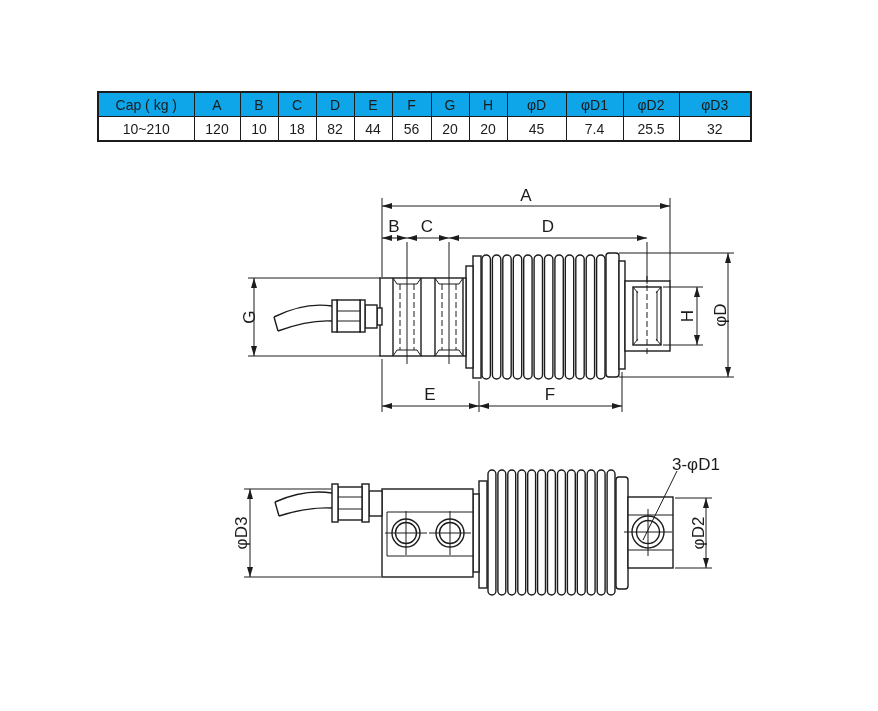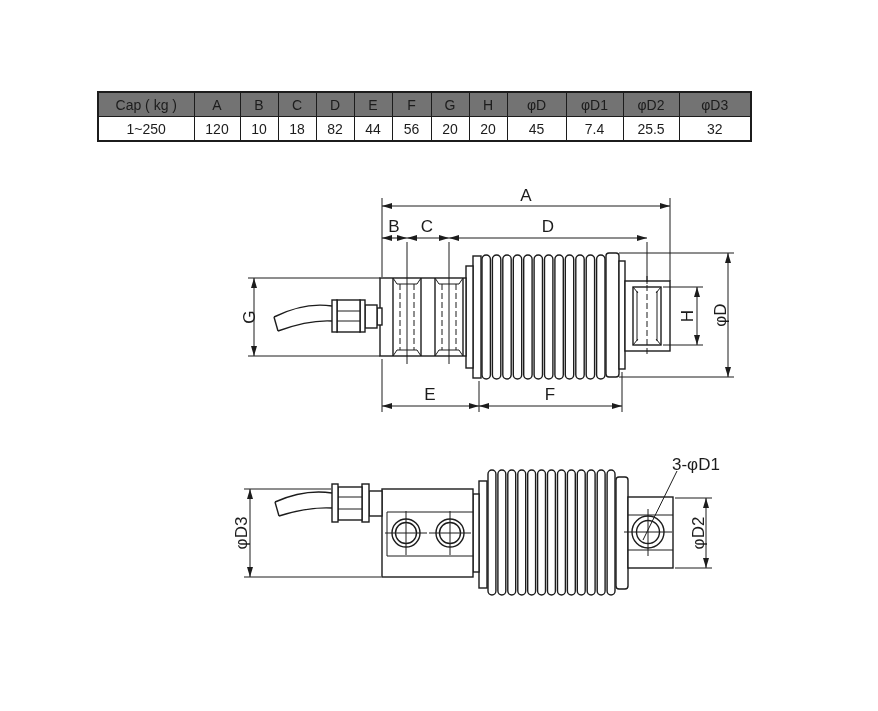--- a/index.html
+++ b/index.html
@@ -11,21 +11,21 @@
   #dim-table {
     position:absolute; left:97px; top:91px;
     border-collapse:collapse; table-layout:fixed;
     border:2px solid #1c1c1c;
     font-size:14px; color:#1c1c1c;
   }
   #dim-table th, #dim-table td {
     border:1px solid #1c1c1c; text-align:center; vertical-align:middle;
     height:23px; padding:0 2px; font-weight:normal; white-space:nowrap;
   }
-  #dim-table thead th { background:#737373;margin-top:20px; }
+  #dim-table thead th { background:#0ea5e9;margin-top:20px; }
   #dim-table tbody tr.alt td { background:#b6d9c4; }
   
   svg.drawing { position:absolute; left:0; top:0; }
   .ln   { stroke:#1c1c1c; stroke-width:1.4; fill:none; }
   .fw   { fill:#ffffff; }
   .thin { stroke:#1c1c1c; stroke-width:1; fill:none; }
   .dash { stroke:#1c1c1c; stroke-width:1; fill:none; stroke-dasharray:6 3; }
   .ext  { stroke:#1c1c1c; stroke-width:1; fill:none; }
   .dim  { stroke:#1c1c1c; stroke-width:1; fill:none;
           marker-start:url(#arw); marker-end:url(#arw); }
@@ -65,21 +65,21 @@
           <th>G</th>
           <th>H</th>
           <th>φD</th>
           <th>φD1</th>
           <th>φD2</th>
           <th>φD3</th>
         </tr>
       </thead>
     <tbody>
         <tr>
-          <td>1~250</td>
+          <td>10~210</td>
           <td>120</td>
           <td>10</td>
           <td>18</td>
           <td>82</td>
           <td>44</td>
           <td>56</td>
           <td>20</td>
           <td>20</td>
           <td>45</td>
           <td>7.4</td>

